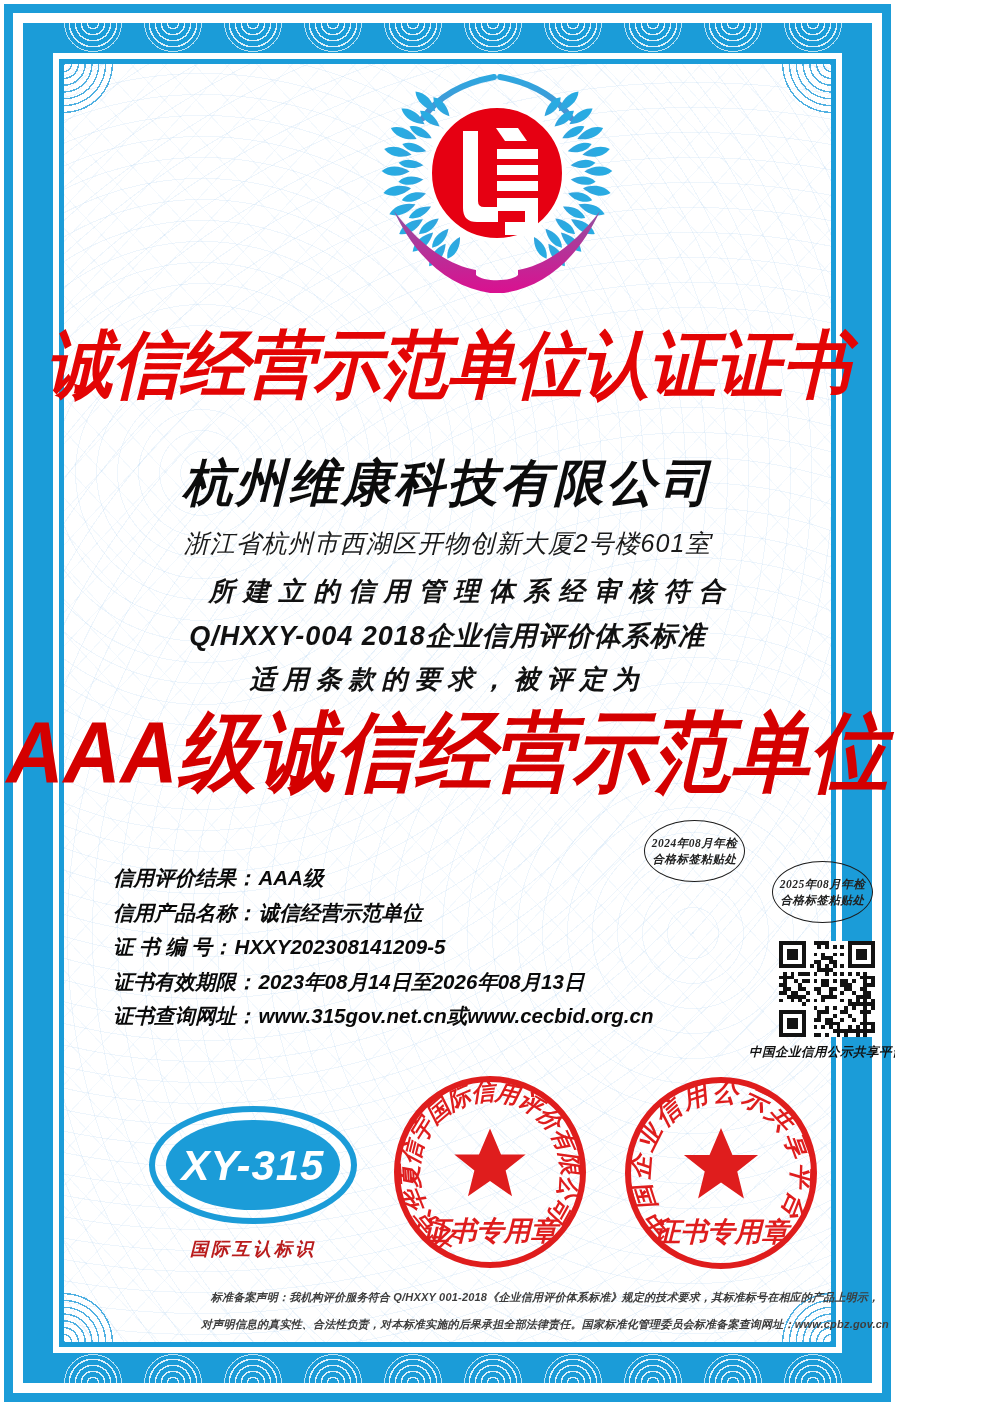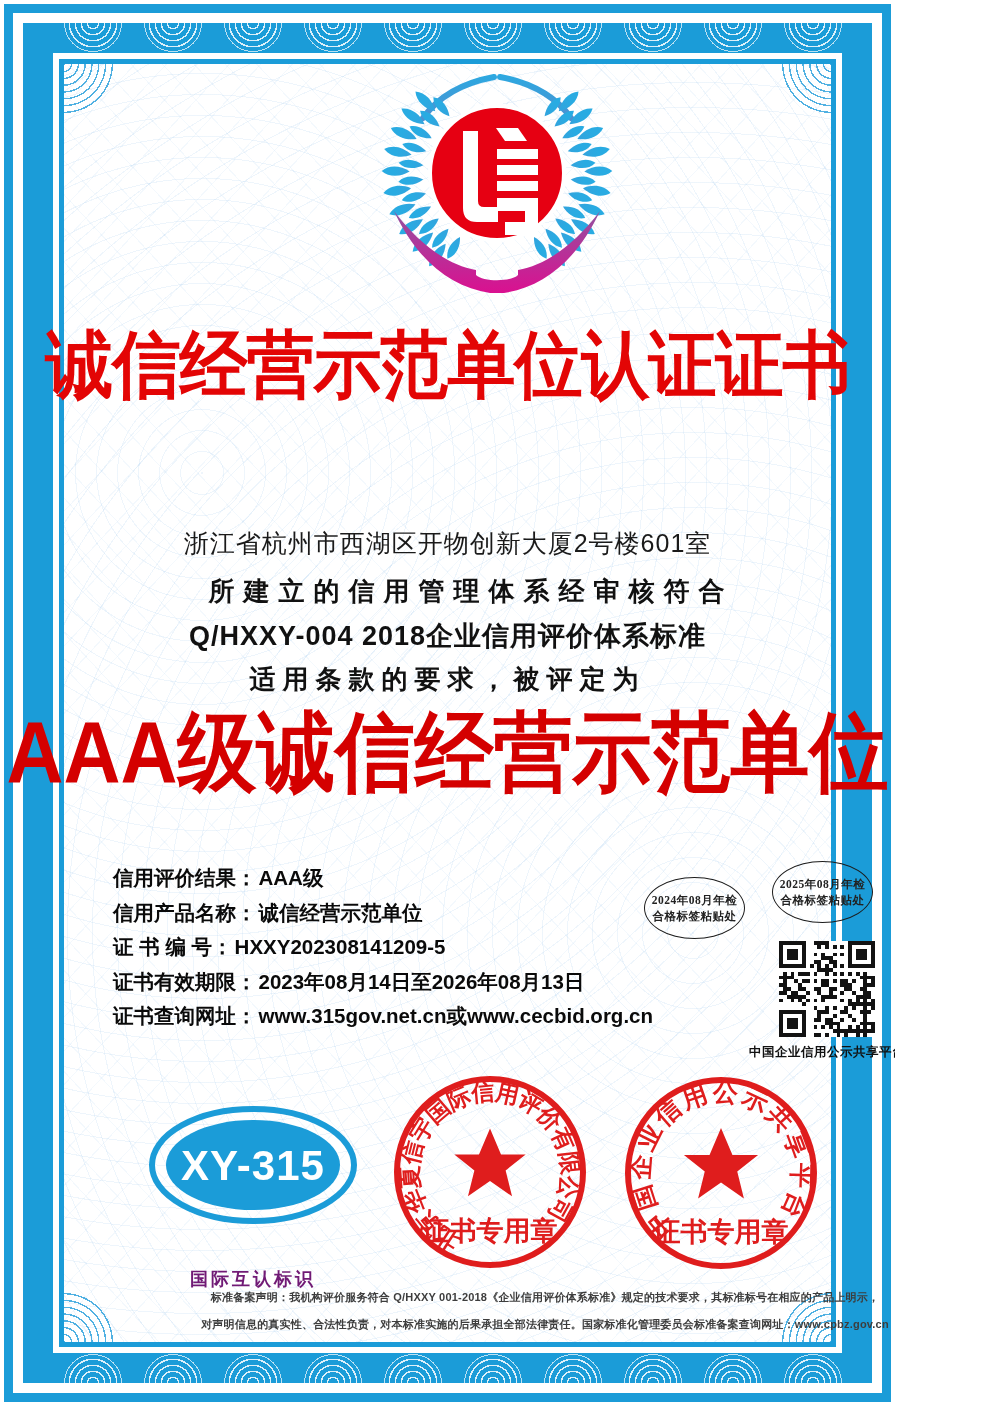--- a/index.html
+++ b/index.html
@@ -1,18 +1,19 @@
 <!DOCTYPE html>
 <html><head>
 <meta charset="utf-8">
 <style>
   html,body{margin:0;padding:0;background:#fff;}
   .page{
     position:relative;width:895px;height:1406px;overflow:hidden;background:#fff;
     font-family:"Liberation Sans","DejaVu Sans",sans-serif;
+    font-style:italic;
   }
   
   .rule-a{position:absolute;inset:4px;border:9px solid #1b9cd8;pointer-events:none;}
   .band  {position:absolute;inset:23px;border:30px solid #1b9cd8;pointer-events:none;}
   .rule-b{position:absolute;inset:59px;border:5px solid #1b9cd8;pointer-events:none;}
   .lace{
     position:absolute;left:53px;right:53px;height:30px;background-repeat:repeat-x;
     background-size:80px 30px;pointer-events:none;
   }
   .lace-top{top:23px;
@@ -71,31 +72,31 @@
   .field-label{font-size:20.5px;font-weight:700;color:#0a0a0a;}
   .field-value{font-size:20.5px;font-weight:600;color:#0a0a0a;margin-left:2px;}
 
   .sticker{
     position:absolute;width:99px;height:60px;border:1.6px solid #1c1c1c;border-radius:50%;
     display:flex;flex-direction:column;align-items:center;justify-content:center;
     font-family:"Liberation Serif","DejaVu Serif",serif;
     font-size:11.5px;font-weight:700;color:#222;letter-spacing:.5px;line-height:16px;
     background:transparent;
   }
-  .sticker-1{left:644px;top:877px;}
+  .sticker-1{left:644px;top:820px;}
   .sticker-2{left:772px;top:861px;}
 
   .qr{position:absolute;left:779px;top:941px;width:96px;height:96px;}
   .qr svg{width:100%;height:100%;display:block;}
   .qr-caption{left:732px;top:1044px;width:190px;text-align:center;
     font-size:12.5px;font-weight:700;color:#111;letter-spacing:.5px;}
 
   .xy-badge{left:147px;top:1103px;width:212px;height:128px;}
-  .xy-caption{left:168px;top:1267px;width:170px;text-align:center;
-    font-size:18px;font-weight:600;color:#701a75;letter-spacing:3px;}
+  .xy-caption{left:168px;top:1237px;width:170px;text-align:center;
+    font-size:18px;font-weight:600;color:#b91c1c;letter-spacing:3px;}
 
   .seal{position:absolute;width:200px;height:200px;}
   .seal-1{left:390px;top:1072px;}
   .seal-2{left:621px;top:1073px;}
   .seal svg{width:100%;height:100%;display:block;}
   .seal text{fill:#df1d1d;font-family:"Liberation Serif","DejaVu Serif",serif;}
 
   .footer{left:68px;top:1284px;width:860px;text-align:center;
     font-size:11px;font-weight:600;color:#3d3d3d;line-height:26.5px;letter-spacing:.2px;margin-left:47px;}
 </style>
@@ -181,20 +182,21 @@
       <path d="M97,60 h15 v70 q0,6 6,6 h14 v15 h-21 q-14,0 -14,-14 Z"></path>
       <path d="M130,57 h22 l9,13 h-22 Z"></path>
       <rect x="131" y="78" width="41" height="10"></rect>
       <rect x="131" y="94" width="41" height="10"></rect>
       <rect x="131" y="110" width="41" height="10"></rect>
       <path d="M131,127 h41 v37 h-33 v-13 h20 v-11 h-28 Z"></path>
     </g>
   </svg>
 
   <div class="abs center cert-title">诚信经营示范单位认证证书</div>
+  <div class="abs center company">杭州维康科技有限公司</div>
   <div class="abs center address">浙江省杭州市西湖区开物创新大厦2号楼601室</div>
   <div class="abs center b-line1">所建立的信用管理体系经审核符合</div>
   <div class="abs center b-line2">Q/HXXY-004 2018企业信用评价体系标准</div>
   <div class="abs center b-line3">适用条款的要求，被评定为</div>
   <div class="abs center award">AAA级诚信经营示范单位</div>
 
   <div class="abs fields">
     <div class="field-row">
       <span class="field-label">信用评价结果：</span>
       <span class="field-value">AAA级</span>

